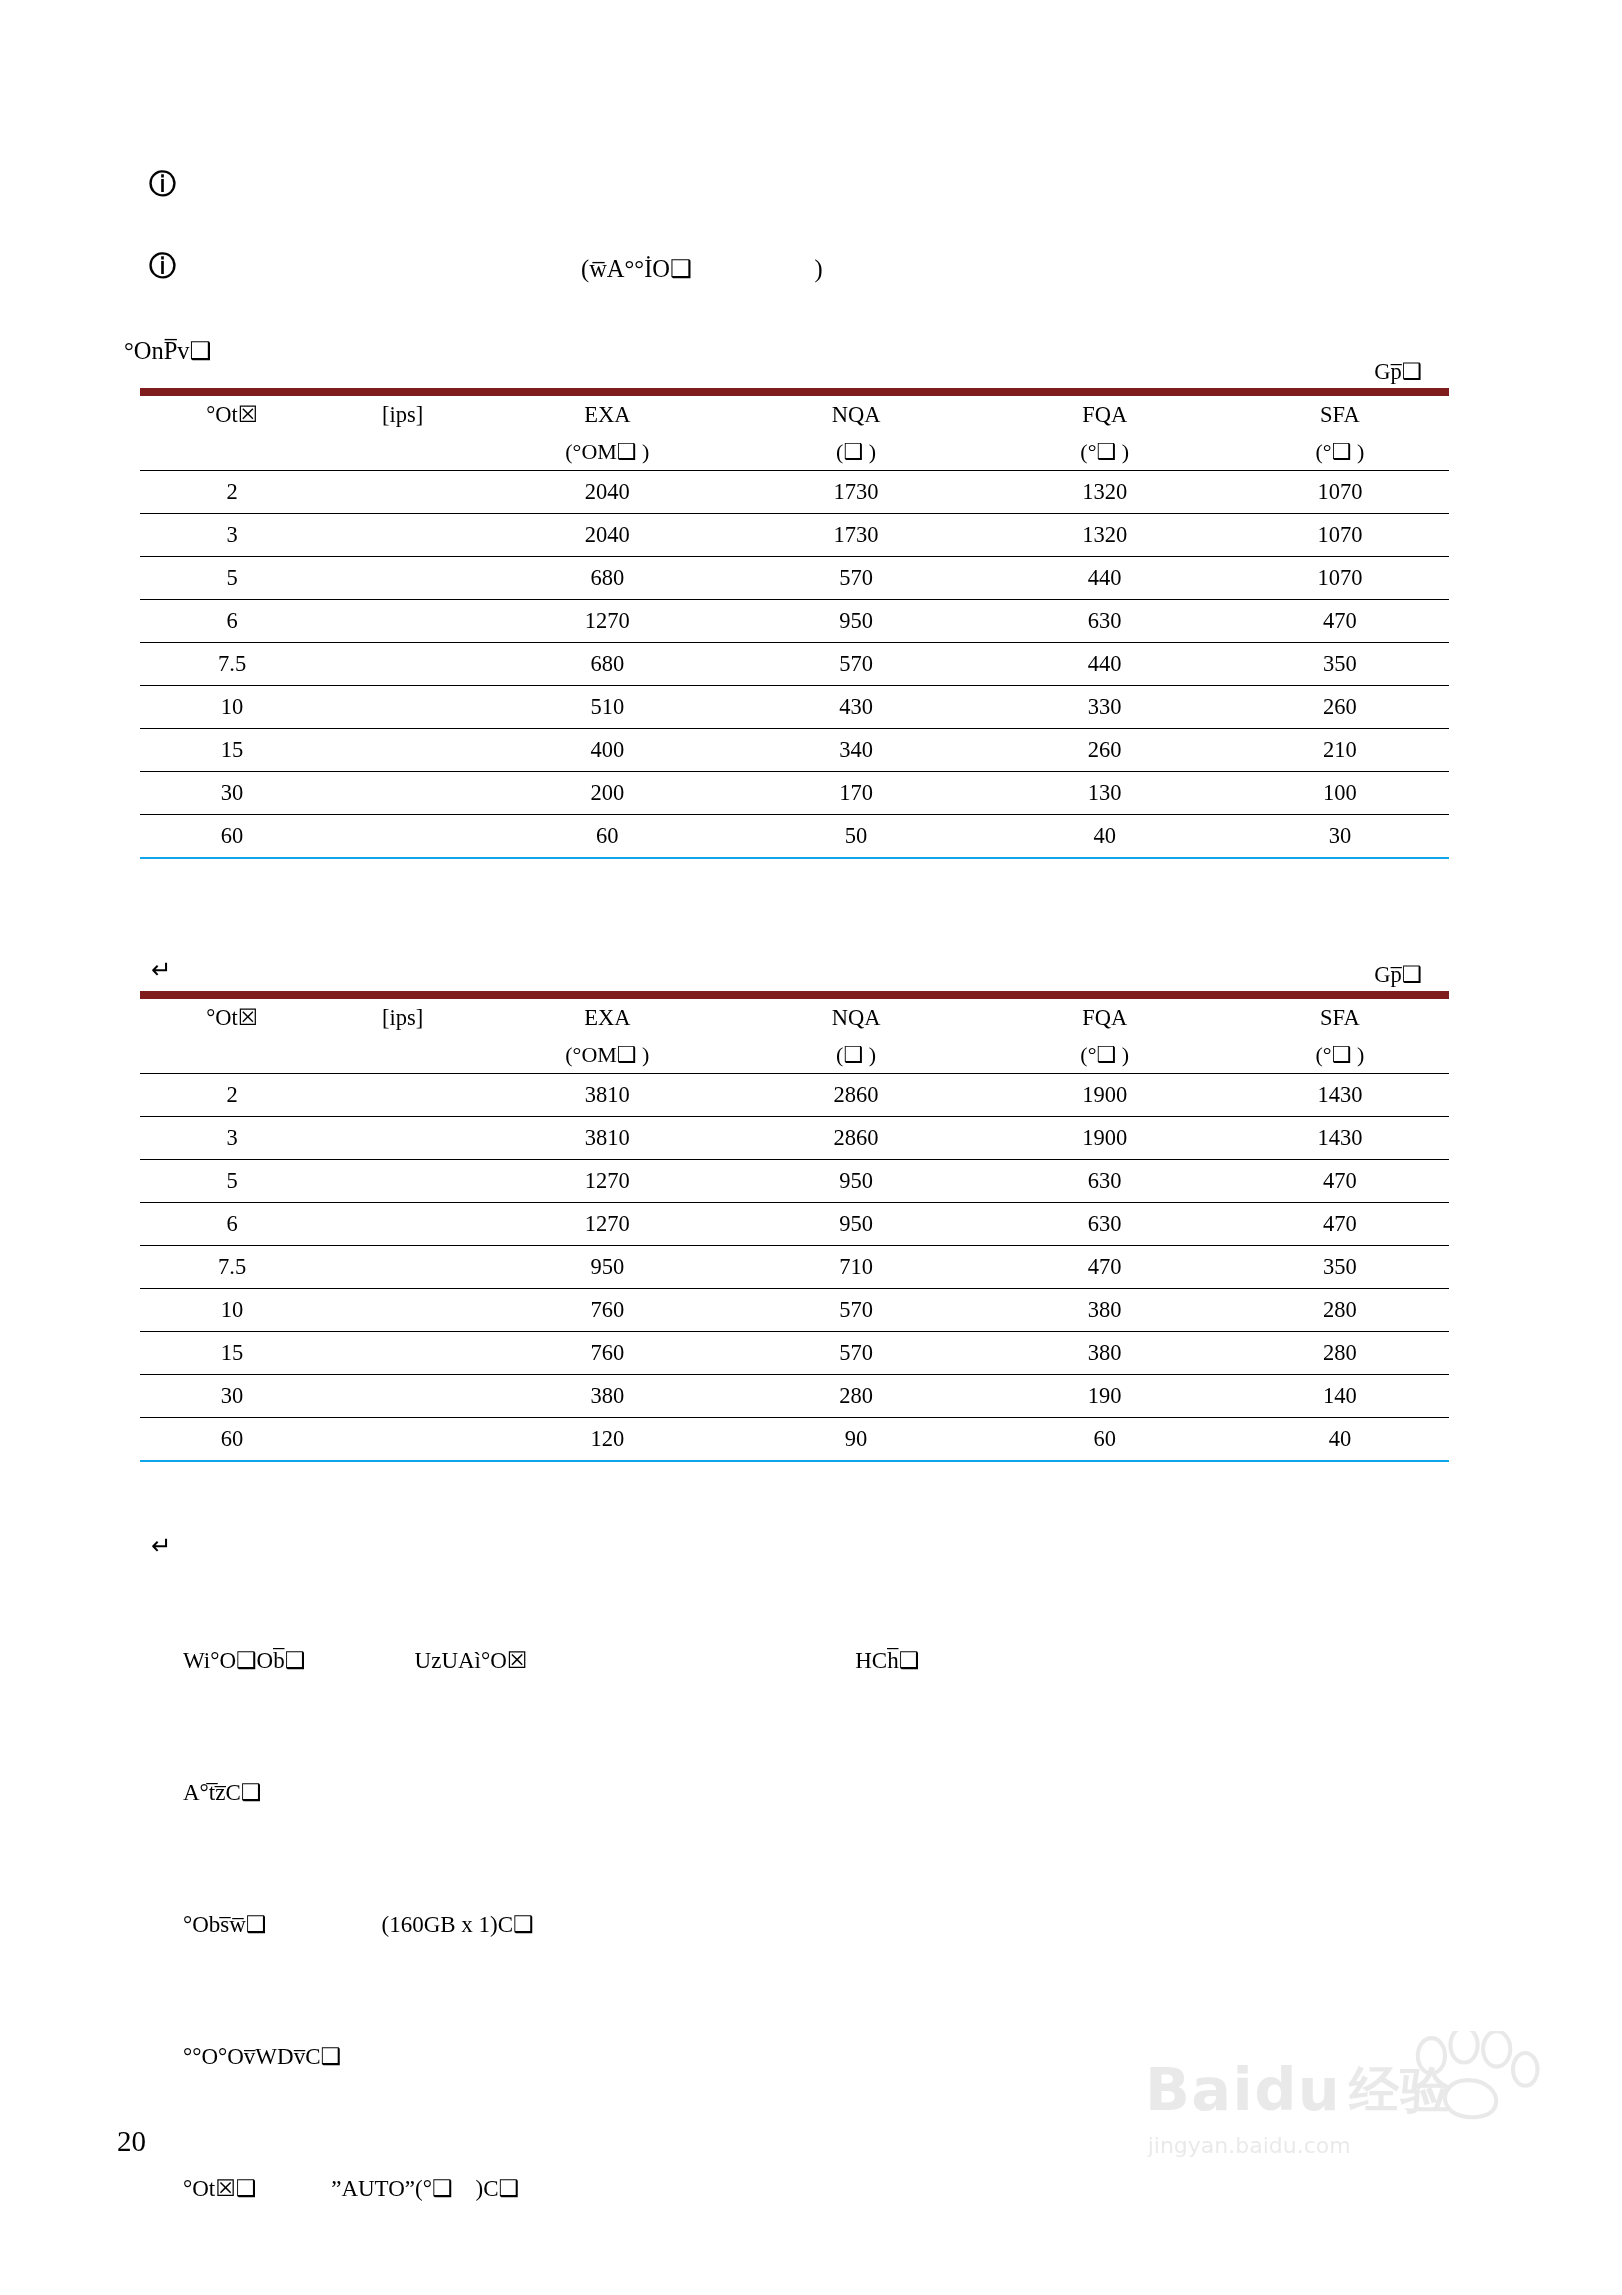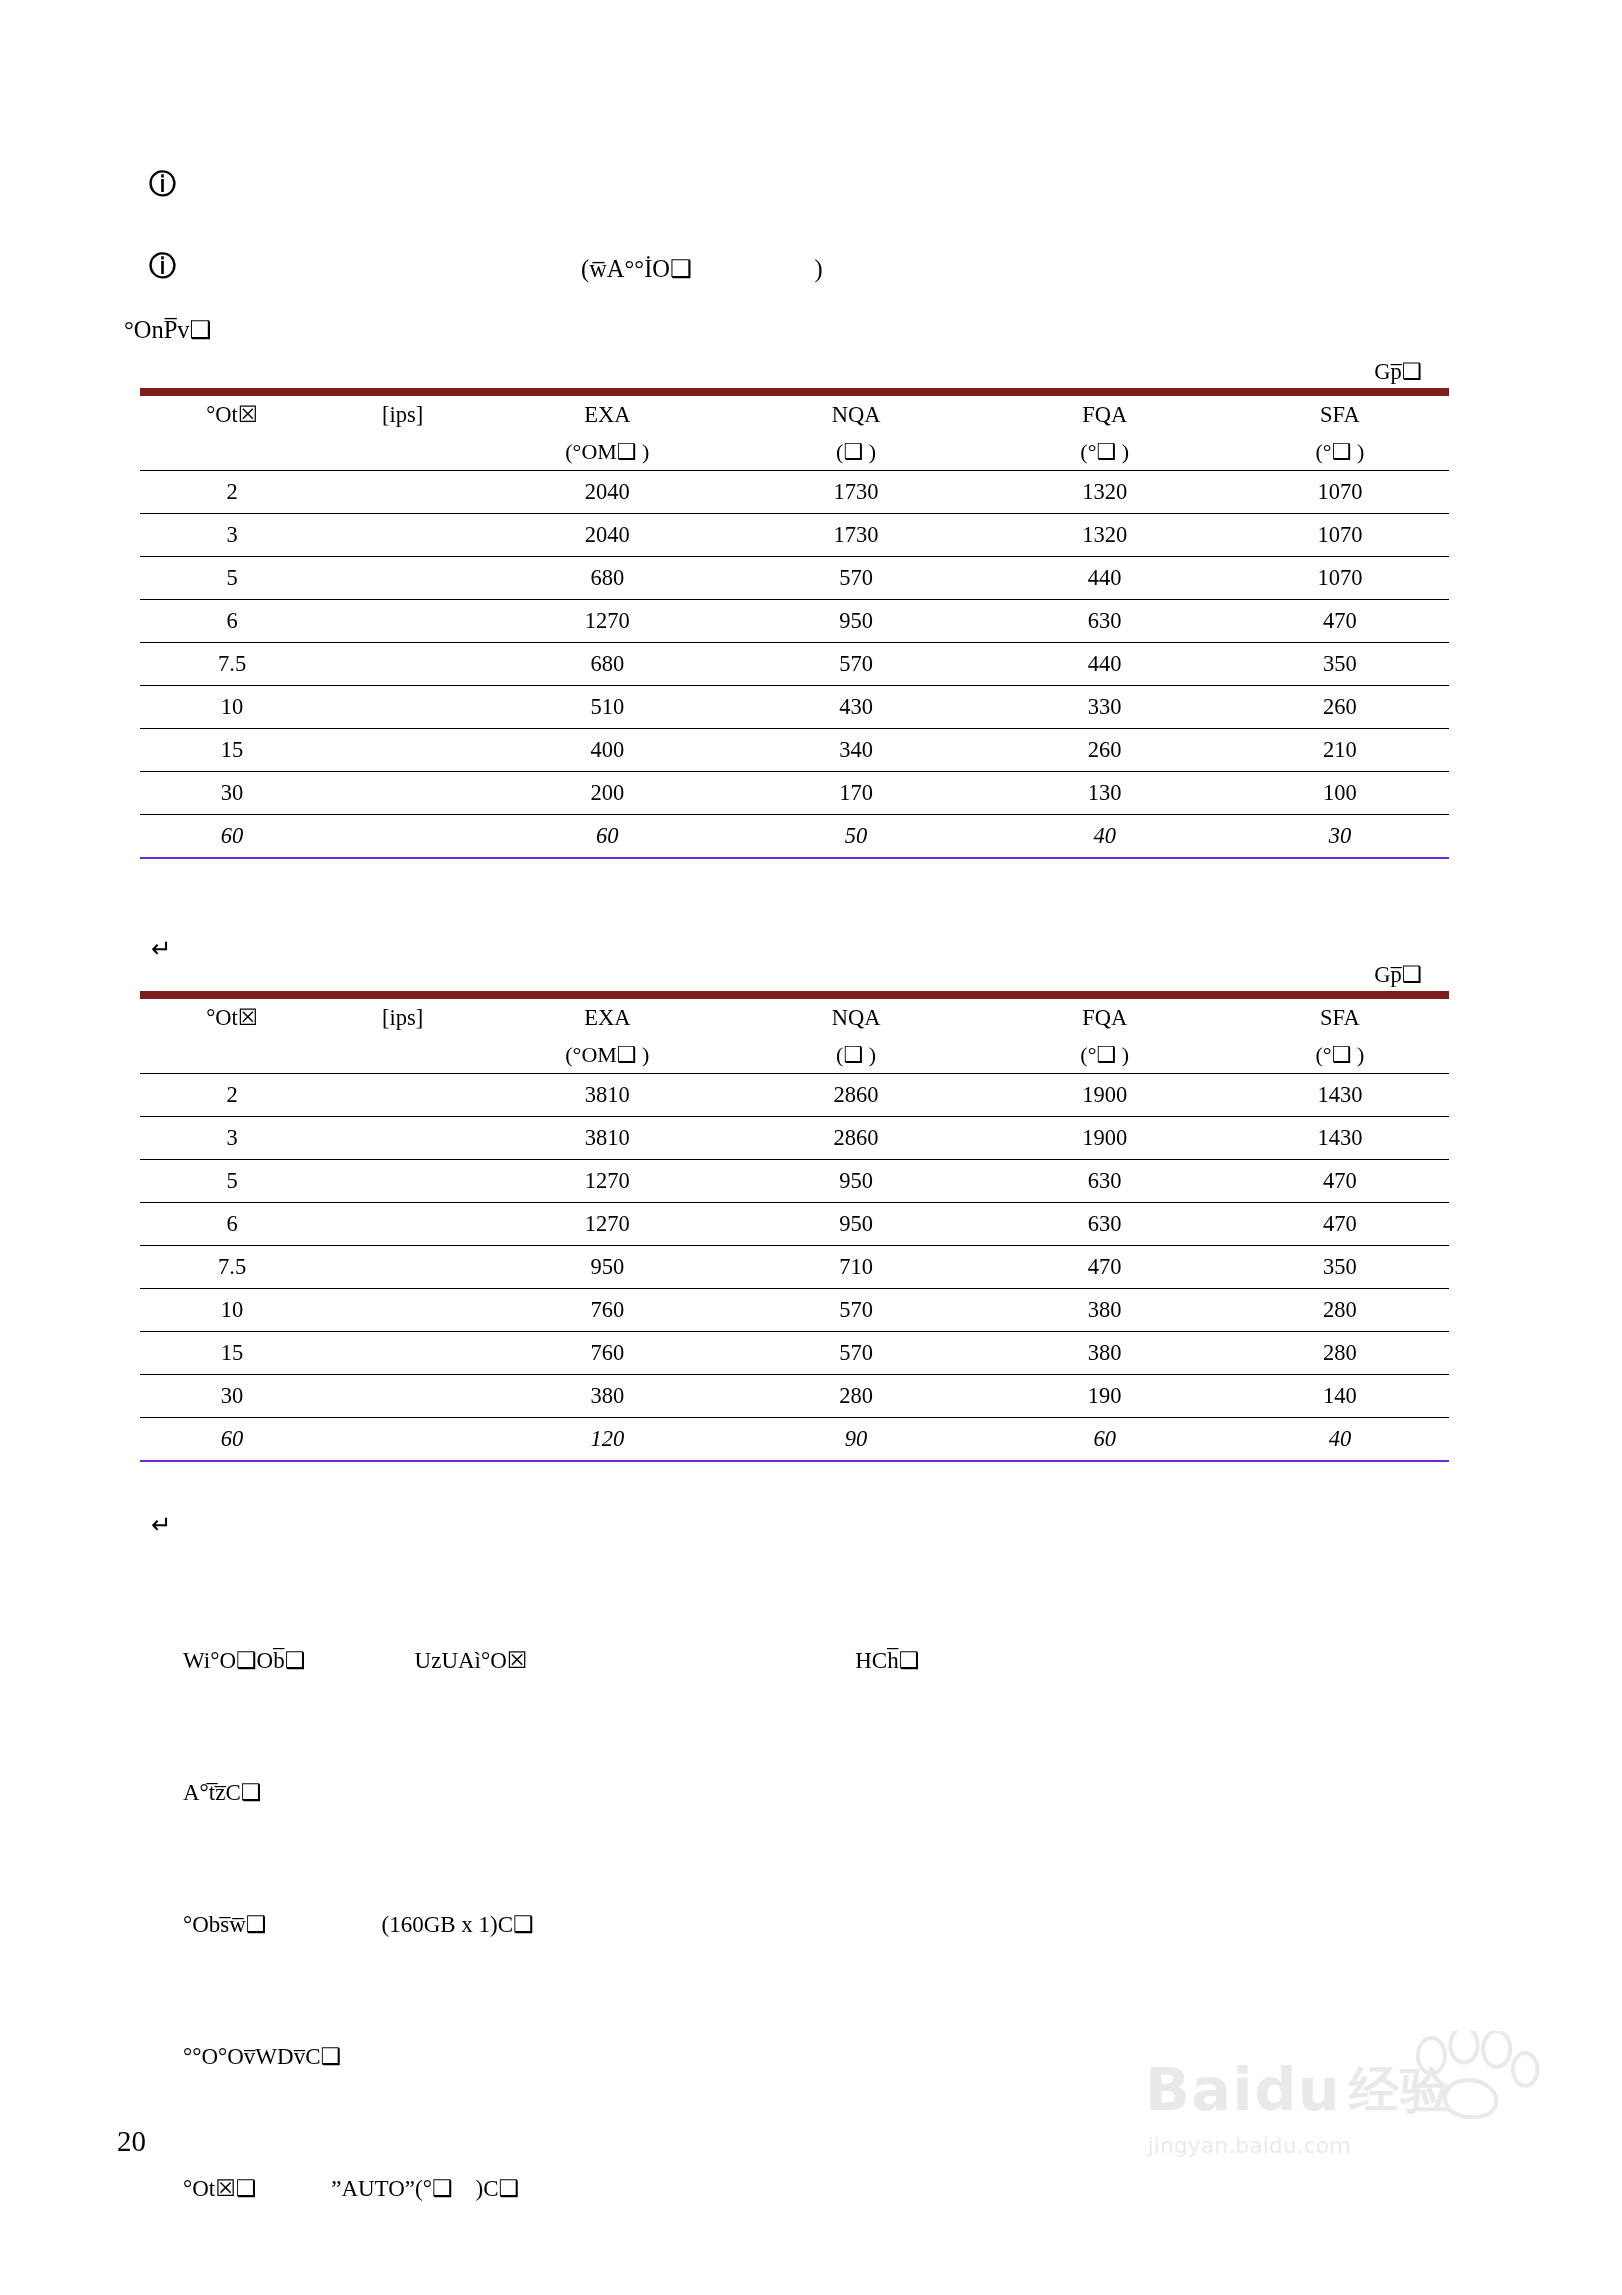--- a/index.html
+++ b/index.html
@@ -34,20 +34,21 @@
   .hdr-line {
     position: absolute;
     font-size: 24.5px;
     white-space: pre;
   }
 
   .section-label {
     position: absolute;
     font-size: 24.5px;
     white-space: pre;
+    margin-top: 21px;
   }
 
   
   .tbl-wrap {
     position: absolute;
   }
   table.spec {
     border-collapse: collapse;
     table-layout: fixed;
     font-size: 22.5px;
@@ -71,22 +72,21 @@
     height: 42px;
     font-size: 22.5px;
   }
   .rule-top td {
     border-top: 8px solid #7f1d1d;
   }
   .rule-bottom td {
     border-bottom: 1.4px solid #000;
   }
   .rule-thick-bottom td {
-    border-bottom: 2px solid #6d28d9;
-    font-style: italic;
+    border-bottom: 2px solid #0ea5e9;
   }
 
   
   .notes {
     position: absolute;
     font-size: 23px;
     line-height: 44px;
     white-space: pre;
   }
   .notes div { white-space: pre; }

